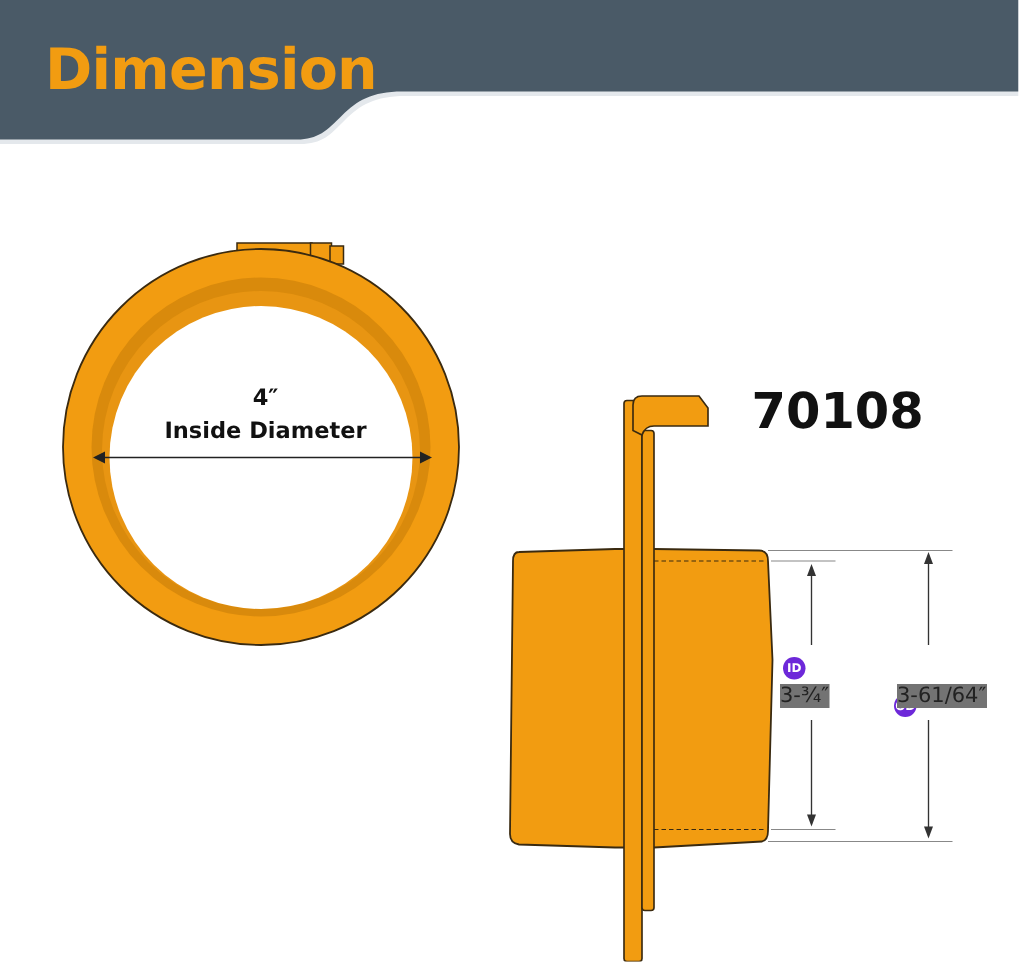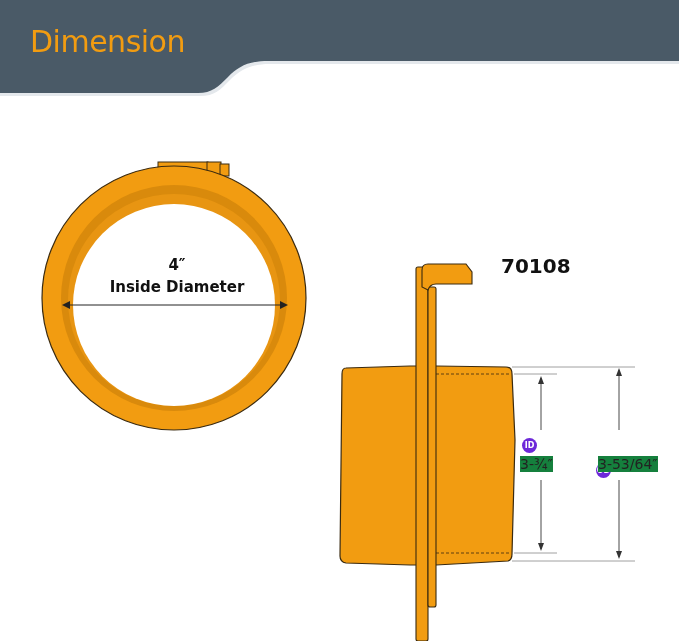--- a/index.html
+++ b/index.html
@@ -1,36 +1,36 @@
 <!DOCTYPE html>
 <html><head>
 <meta charset="utf-8">
 <style>
   html, body { margin: 0; padding: 0; background: #ffffff; }
   body { width: 679px; height: 641px; position: relative; overflow: hidden; font-family: "DejaVu Sans", sans-serif; }
   #stage { position: absolute; left: 0; top: 0; width: 679px; height: 641px; }
   .header-title {
     position: absolute; left: 30px; top: 24px;
-    font-family: "DejaVu Sans", sans-serif; font-weight: normal;
-    font-size: 30px; color: #f29c11; letter-spacing: -0.5px; margin: 0;
+    font-family: "DejaVu Sans", sans-serif; font-weight: bold;
+    font-size: 38px; color: #f29c11; letter-spacing: -0.5px; margin: 0;
   }
   .label-text { position: absolute; font-family: "DejaVu Sans", sans-serif; color: #111; }
   .dim-main { left: 107px; top: 256px; width: 140px; text-align: center; font-size: 15px; font-weight: bold; line-height: 18px; }
   .dim-sub { left: 90px; top: 278px; width: 174px; text-align: center; font-size: 15px; font-weight: bold; }
   .part-left { left: 113px; top: 467px; font-size: 31px; font-weight: bold; }
-  .part-right { left: 501px; top: 254px; font-size: 20px; font-weight: bold; }
+  .part-right { left: 501px; top: 254px; font-size: 33px; font-weight: bold; }
   .badge {
     position: absolute; width: 15px; height: 15px; border-radius: 50%;
     background: #6d28d9; color: #fff; font-size: 8px; font-weight: bold;
     display: flex; align-items: center; justify-content: center;
     font-family: "DejaVu Sans", sans-serif;
   }
   .badge-id { left: 522px; top: 438px; }
   .badge-od { left: 596px; top: 438px; margin-top: 25px; }
-  .meas { position: absolute; font-size: 14px; color: #222; background: #15803d; font-family: "DejaVu Sans", sans-serif; }
+  .meas { position: absolute; font-size: 14px; color: #222; background: #737373; font-family: "DejaVu Sans", sans-serif; }
   .meas-id { left: 520px; top: 456px; }
   .meas-od { left: 598px; top: 456px; }
 </style>
 </head>
 <body>
 
 <div id="stage">
 
   <svg width="679" height="641" viewBox="0 0 679 641" style="position:absolute;left:0;top:0">
 
@@ -93,14 +93,14 @@
 
   <div class="label-text dim-main">4″</div>
   <div class="label-text dim-sub">Inside Diameter</div>
 
   <div class="label-text part-right">70108</div>
 
   <div class="badge badge-id">ID</div>
   <div class="meas meas-id">3-¾″</div>
 
   <div class="badge badge-od">OD</div>
-  <div class="meas meas-od">3-53/64″</div>
+  <div class="meas meas-od">3-61/64″</div>
 </div>
 
 </body></html>

